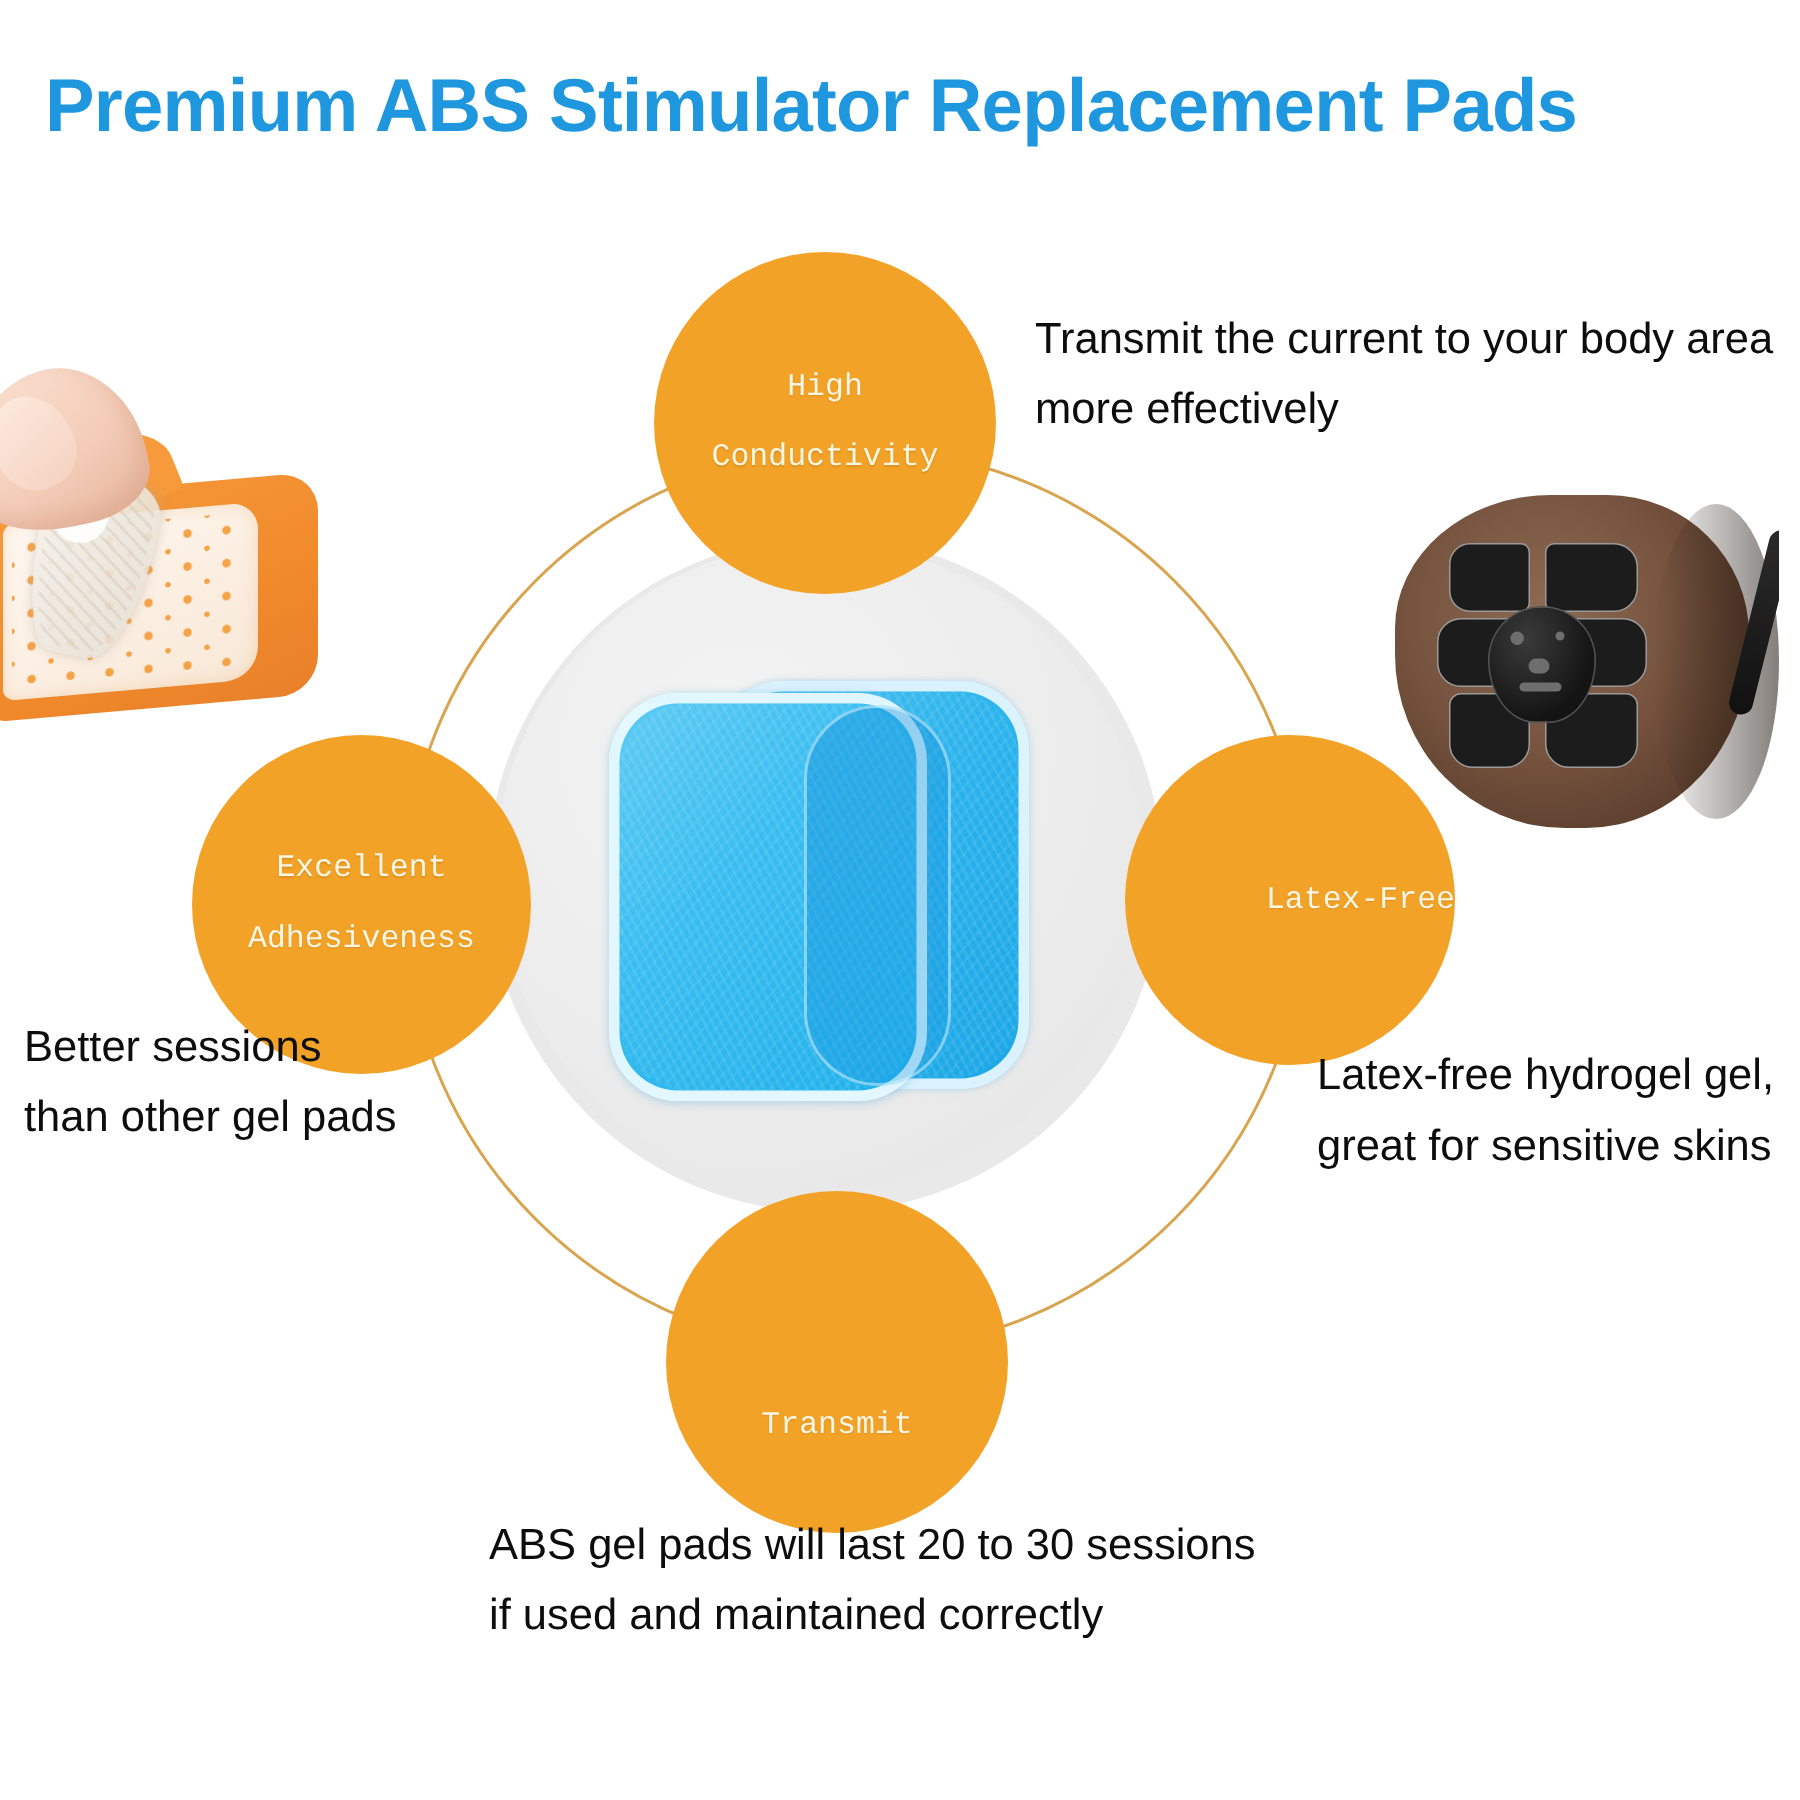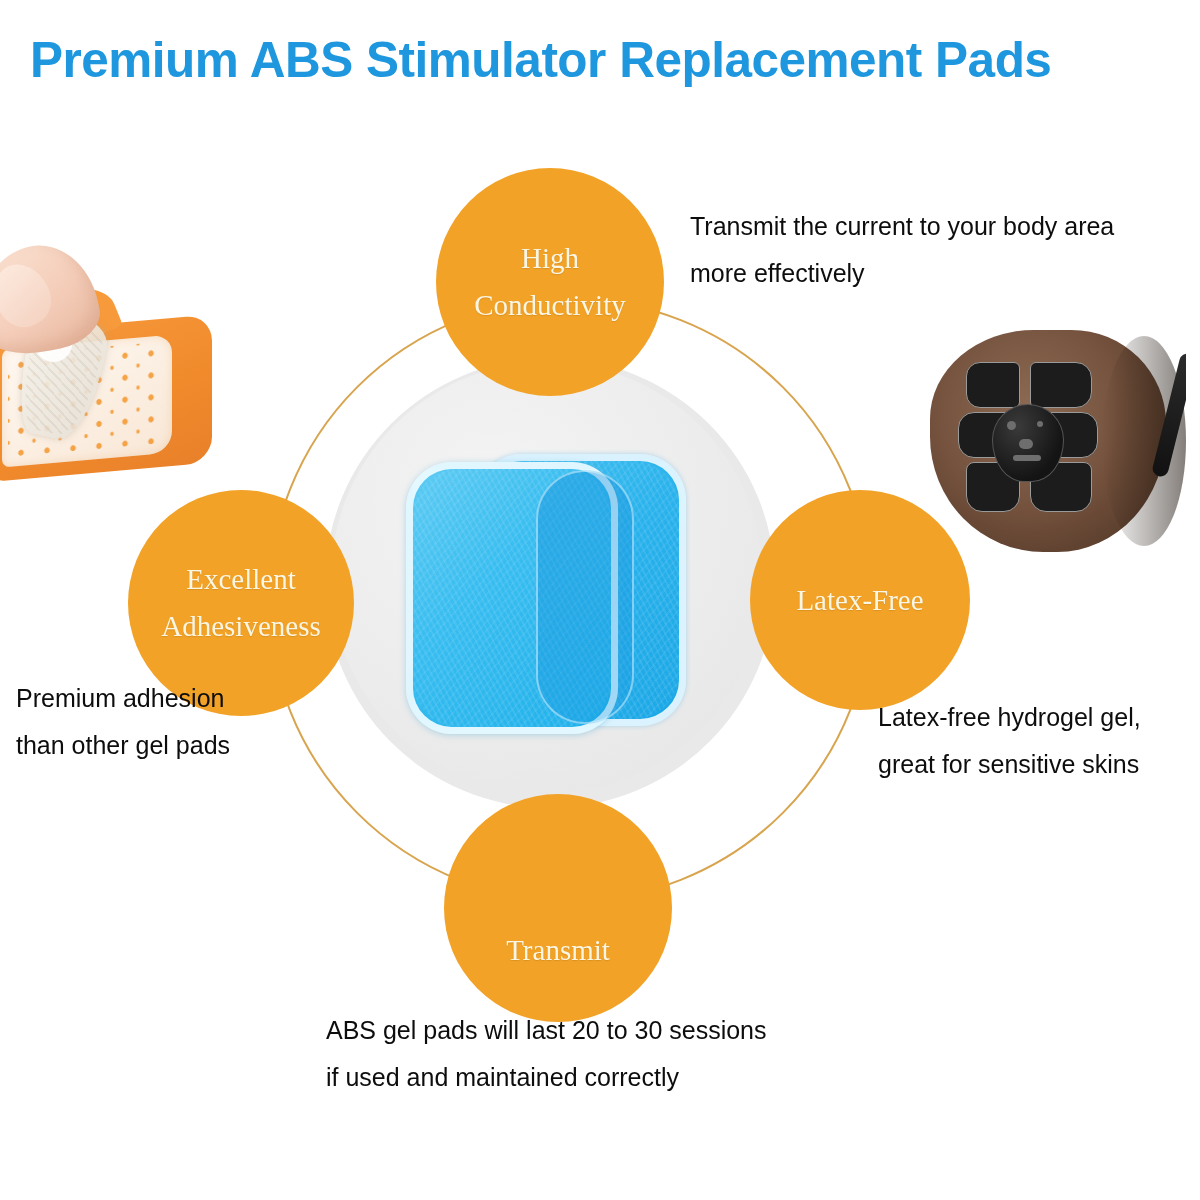--- a/index.html
+++ b/index.html
@@ -15,21 +15,21 @@
     width: 1200px;
     height: 1200px;
     background: #ffffff;
     overflow: hidden;
   }
 
   
   #title-bar {
     position: absolute;
     left: 0;
-    top: 26px;
+    top: 36px;
     width: 1026px;
     height: 72px;
   }
   #page-title {
     position: absolute;
     left: 30px;
     top: 0;
     width: 1145px;
     font-family: "Liberation Sans", sans-serif;
     font-weight: bold;
@@ -131,22 +131,22 @@
     border-radius: 50%;
     background: #F2A227;
     display: flex;
     flex-direction: column;
     align-items: center;
     justify-content: center;
     box-sizing: border-box;
   }
   .feature-label {
     color: #FAF6E4;
-    font-family: Liberation Serif, serif;
-    font-size: 29px;
+    font-family: Liberation Mono, monospace;
+    font-size: 21px;
     line-height: 47px;
     text-align: center;
     white-space: nowrap;
     text-shadow: 0 1px 1px rgba(150,100,10,0.25);
   }
 
   #circle-top {
     left: 436px;
     top: 168px;
     width: 228px;
@@ -156,36 +156,37 @@
     left: 128px;
     top: 490px;
     width: 226px;
     height: 226px;
   }
   #circle-right {
     left: 750px;
     top: 490px;
     width: 220px;
     height: 220px;
+    align-items: flex-end;
   }
   #circle-bottom {
     left: 444px;
     top: 794px;
     width: 228px;
     height: 228px;
     justify-content: flex-end;
     padding-bottom: 48px;
   }
 
   
   .caption {
     position: absolute;
     color: #0D0D0D;
     font-family: "Liberation Sans", sans-serif;
-    font-size: 25px;
+    font-size: 29px;
     line-height: 47px;
   }
   #caption-top {
     left: 690px;
     top: 203px;
     width: 470px;
   }
   #caption-left {
     left: 16px;
     top: 675px;
@@ -434,21 +435,21 @@
   <div class="caption" id="caption-top">
     <span class="caption-line">Transmit the current to your body area</span>
     <span class="caption-line">more effectively</span>
   </div>
 
   <div class="feature-circle" id="circle-left">
     <span class="feature-label">Excellent</span>
     <span class="feature-label">Adhesiveness</span>
   </div>
   <div class="caption" id="caption-left">
-    <span class="caption-line">Premium adhesion</span>
+    <span class="caption-line">Better sessions</span>
     <span class="caption-line">than other gel pads</span>
   </div>
 
   <div class="feature-circle" id="circle-right">
     <span class="feature-label">Latex-Free</span>
   </div>
   <div class="caption" id="caption-right">
     <span class="caption-line">Latex-free hydrogel gel,</span>
     <span class="caption-line">great for sensitive skins</span>
   </div>

